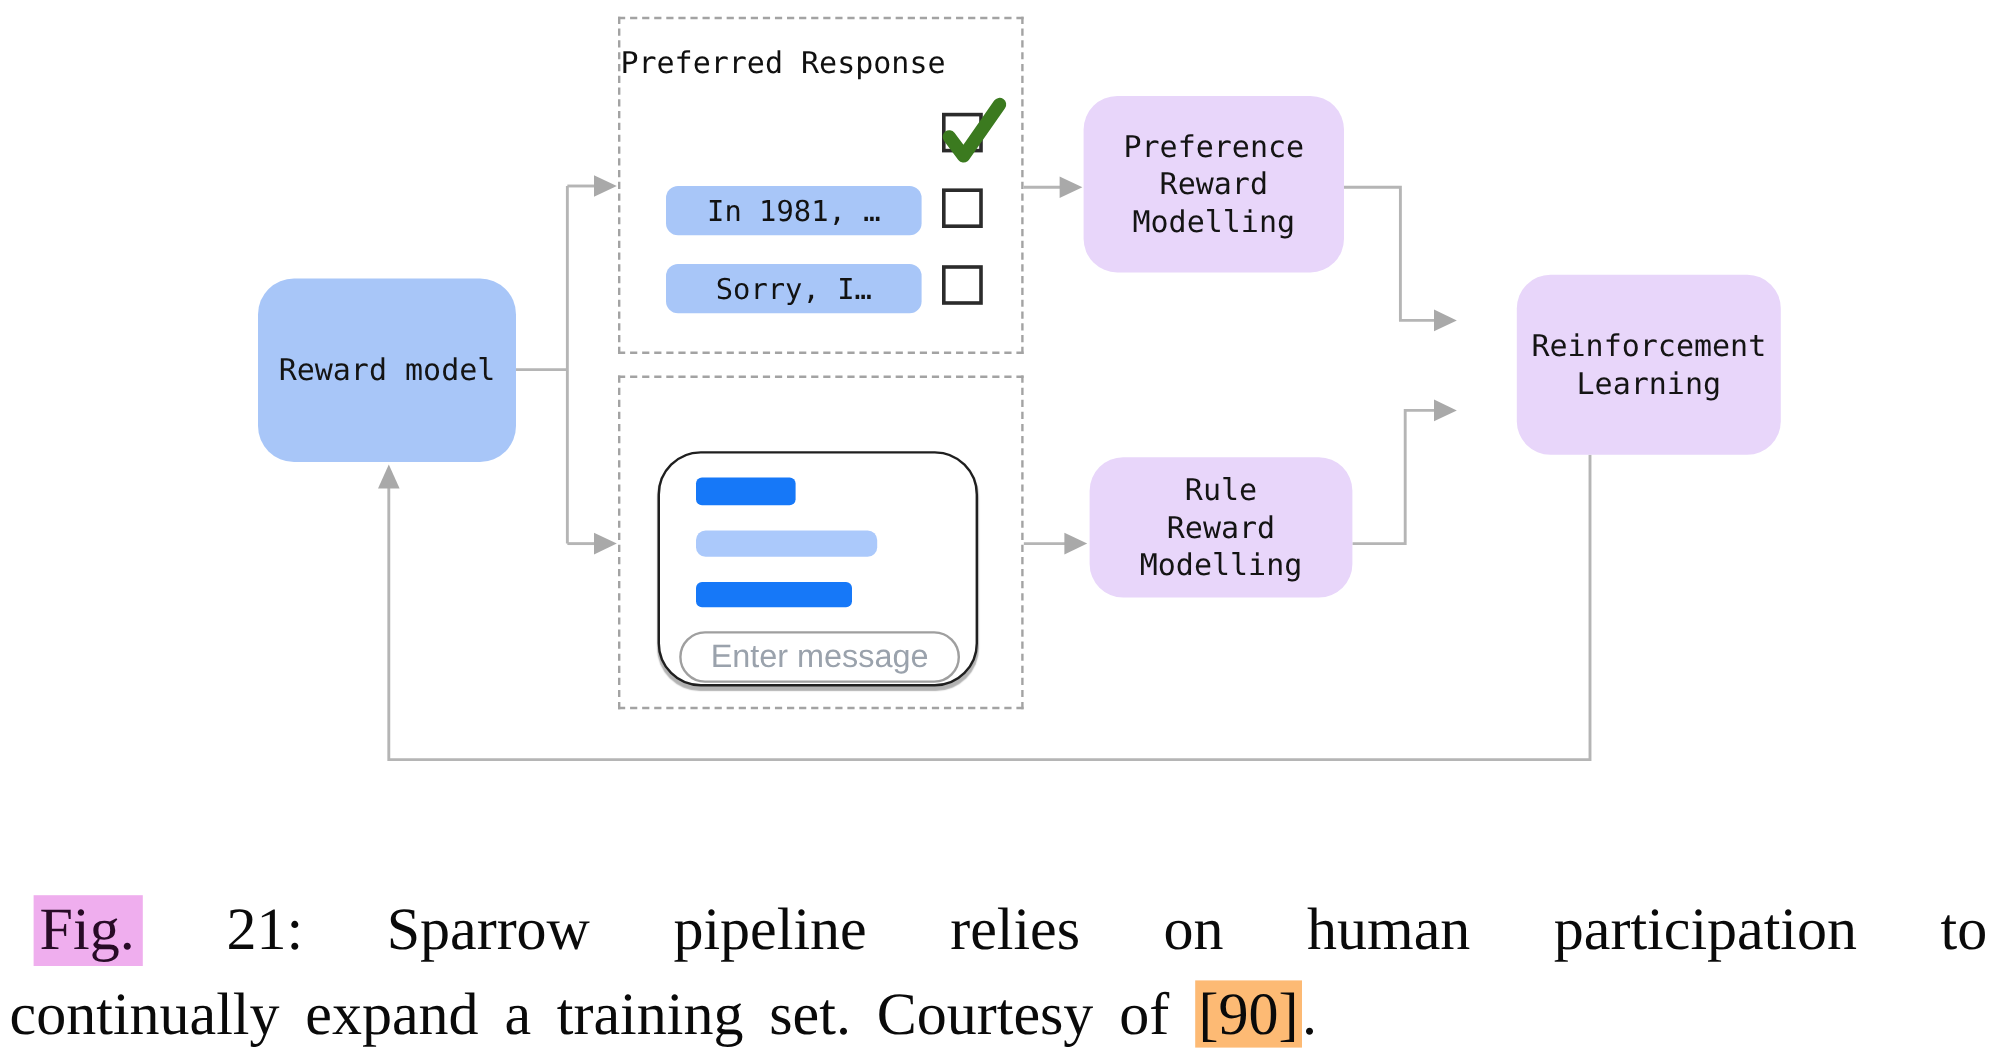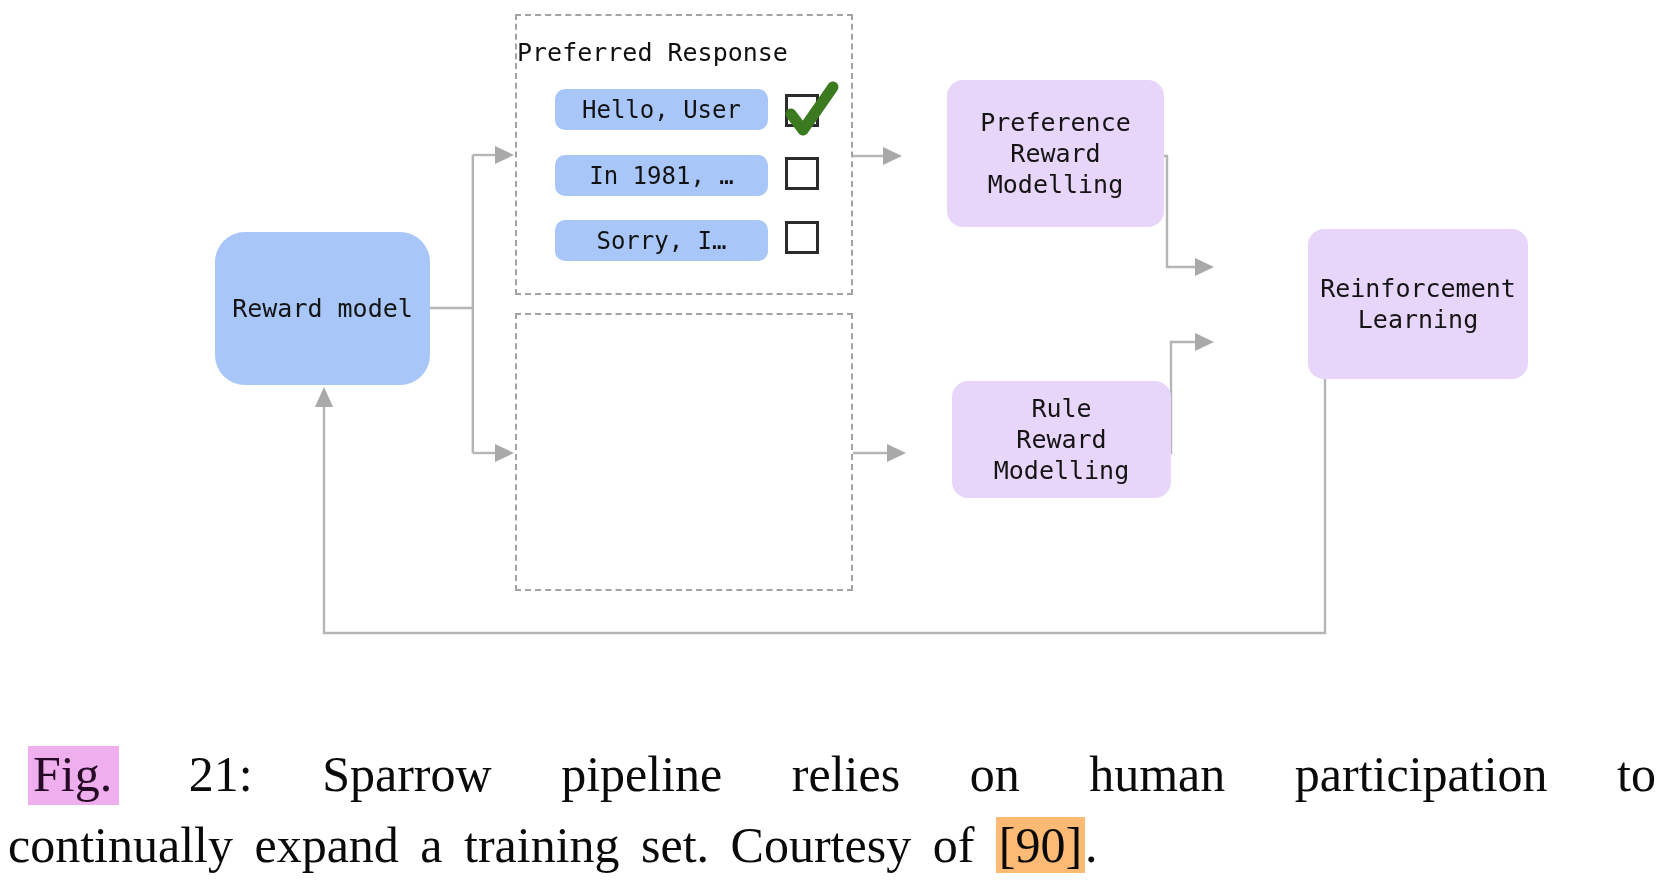--- a/index.html
+++ b/index.html
@@ -19,21 +19,21 @@
   
   .node {
     position: absolute;
     display: flex; align-items: center; justify-content: center;
     text-align: center;
     color: #141414;
     font-size: 25px; line-height: 31px;
     white-space: pre-line;
   }
   .blue-node   { background: #a8c6f8; border-radius: 30px; }
-  .purple-node { background: #e8d6fa; border-radius: 16px; margin-left: 44px; }
+  .purple-node { background: #e8d6fa; border-radius: 28px; }
   #sparrow { left: 215px; top: 232px; width: 215px; height: 153px; }
   #pref-rm { left: 903px; top: 80px;  width: 217px; height: 147px; }
   #rule-rm { left: 908px; top: 381px; width: 219px; height: 117px; }
   #rl-box  { left: 1264px; top: 229px; width: 220px; height: 150px; }
 
   
   .panel {
     position: absolute;
     border: 2px dashed #a3a3a3;
     box-sizing: border-box;
@@ -116,34 +116,41 @@
     <polygon points="324,387 315,407 333,407"></polygon>
   </svg>
 
   <div id="sparrow" class="node blue-node">
     <span>Reward model</span>
   </div>
 
   <div id="panel-pref" class="panel">
     <div class="panel-title">Preferred Response</div>
 
-    <div class="resp-pill" style="top:73px">Hello, User</div>
     <div class="resp-pill" style="top:139px">In 1981, …</div>
     <div class="resp-pill" style="top:204px">Sorry, I…</div>
 
     <div class="cbx" style="top:78px"></div>
     <div class="cbx" style="top:141px"></div>
     <div class="cbx" style="top:205px"></div>
 
     <svg class="check-icon" width="60" height="62" aria-hidden="true">
       <polyline points="8,36 20,52 50,9" fill="none" stroke="#3b7a1f" stroke-width="11" stroke-linecap="round" stroke-linejoin="round"></polyline>
     </svg>
   </div>
 
   <div id="panel-adv" class="panel">
+    <div class="chat-card">
+      <div id="bar1" class="bar bar-dark"></div>
+      <div id="bar2" class="bar bar-light"></div>
+      <div id="bar3" class="bar bar-dark"></div>
+      <div class="chat-input">
+        <span>Enter message</span>
+      </div>
+    </div>
   </div>
 
   <div id="pref-rm" class="node purple-node">
     <span>Preference
 Reward
 Modelling</span>
   </div>
   <div id="rule-rm" class="node purple-node">
     <span>Rule
 Reward

